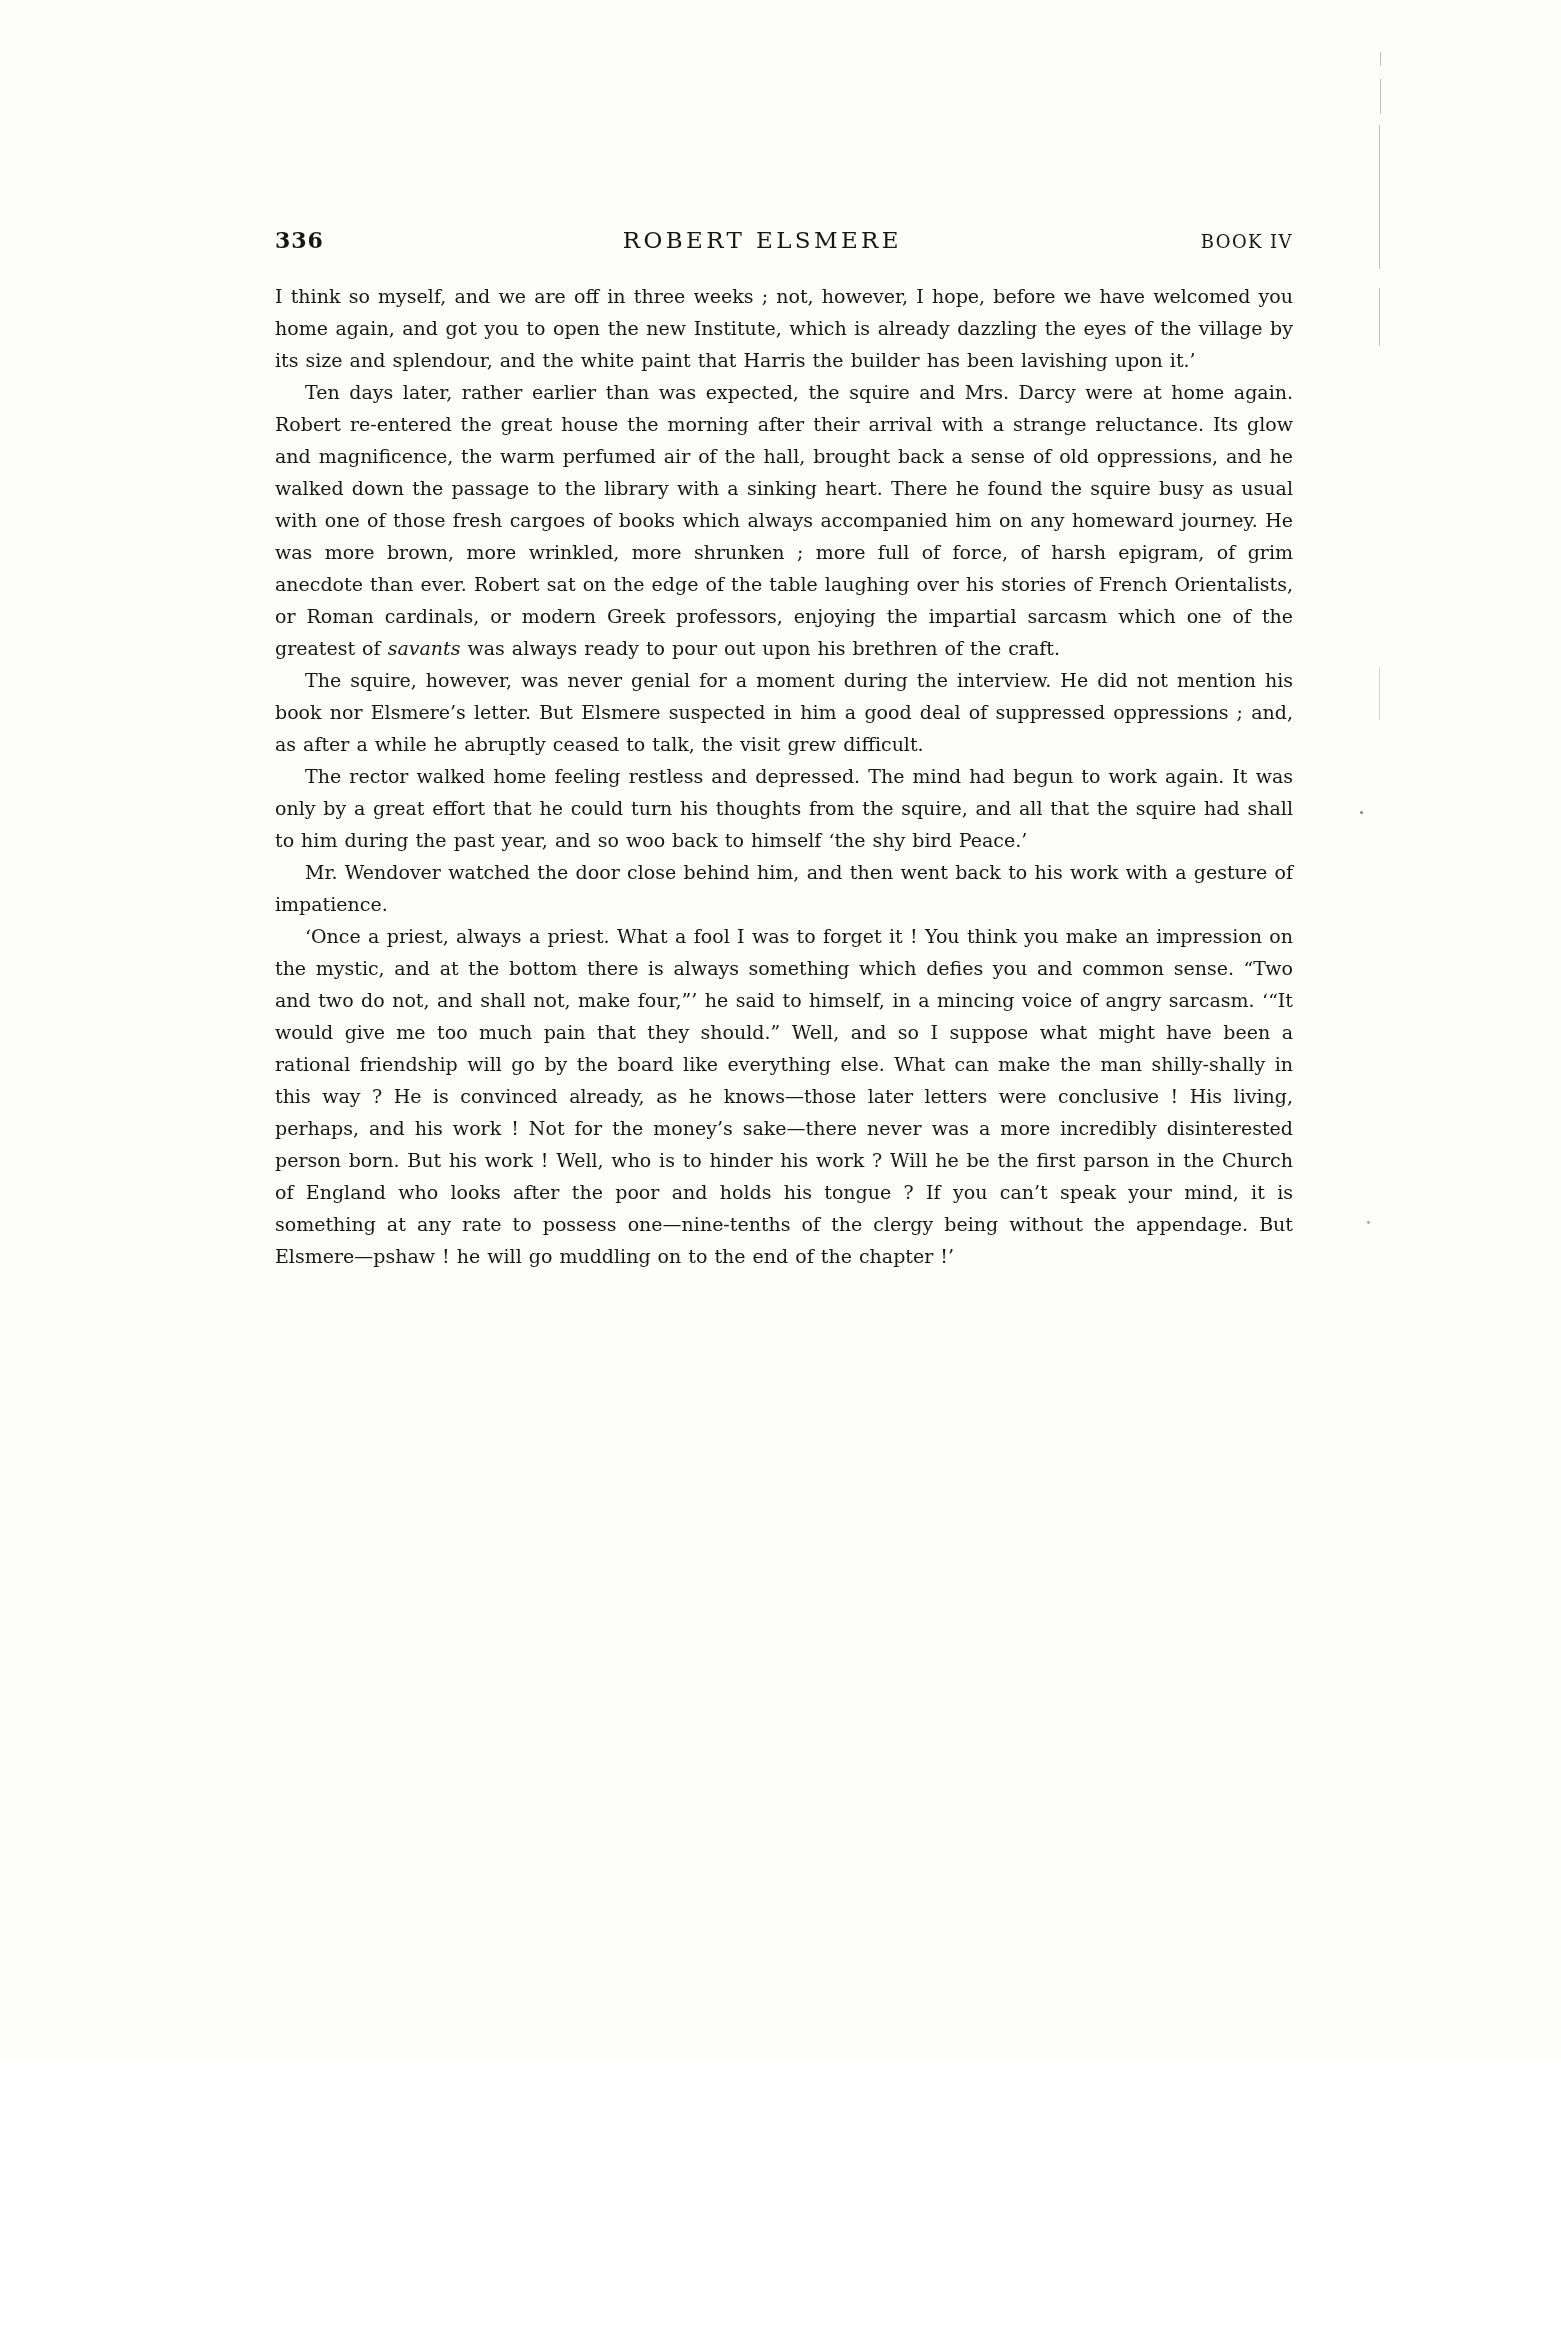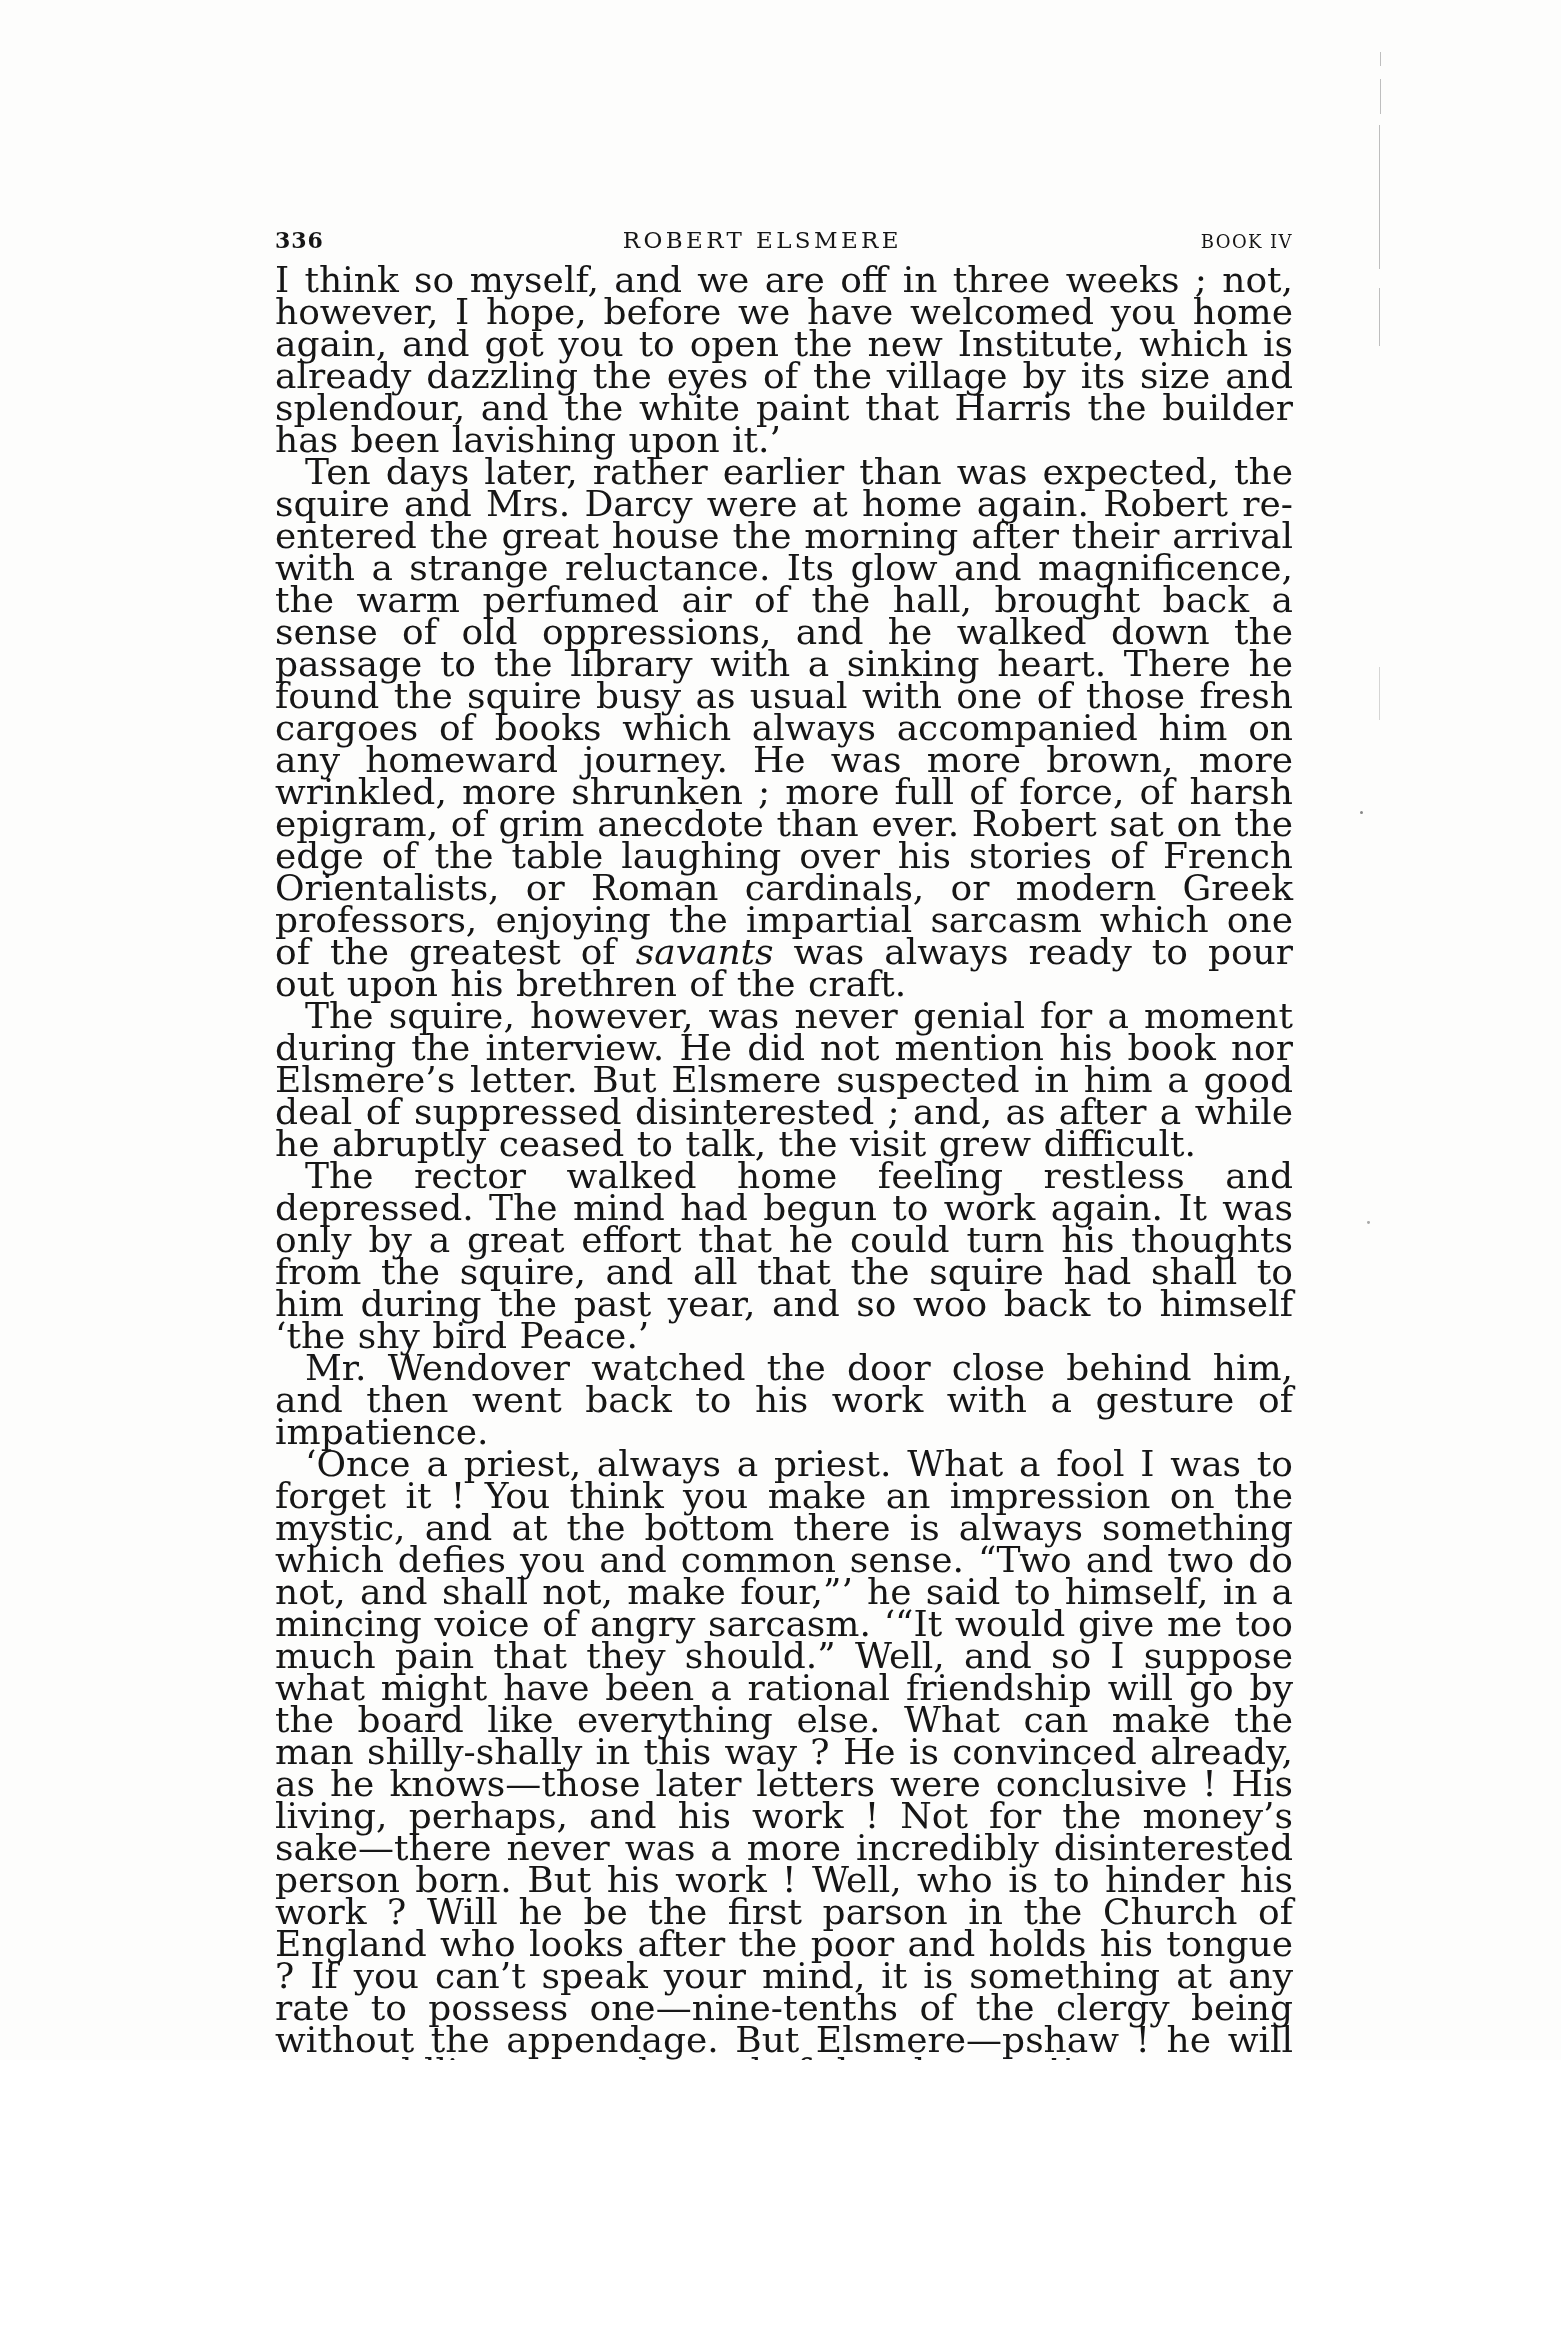--- a/index.html
+++ b/index.html
@@ -35,23 +35,23 @@
     letter-spacing: 3.4px;
   }
   .book-label {
     font-size: 18px;
     font-weight: 400;
     letter-spacing: 1.4px;
   }
   .text-block {
     position: absolute;
     left: 275px;
-    top: 264px;
+    top: 280px;
     width: 1018px;
-    font-size: 36px;
+    font-size: 19px;
     line-height: 32px;
     text-align: justify;
     word-spacing: 1px;
   }
   .text-block p {
     margin: 0;
     text-indent: 30px;
   }
   .text-block p.noindent {
     text-indent: 0;
@@ -94,20 +94,20 @@
 
   <header class="running-head">
     <span class="pagenum">336</span>
     <span class="running-title">ROBERT ELSMERE</span>
     <span class="book-label">BOOK IV</span>
   </header>
 
   <main class="text-block">
     <p class="noindent">I think so myself, and we are off in three weeks ; not, however, I hope, before we have welcomed you home again, and got you to open the new Institute, which is already dazzling the eyes of the village by its size and splendour, and the white paint that Harris the builder has been lavishing upon it.’</p>
     <p><span>Ten days later, rather earlier than was expected, the squire and Mrs. Darcy were at home again.  Robert re-entered the great house the morning after their arrival with a strange reluctance.  Its glow and magnificence, the warm perfumed air of the hall, brought back a sense of old oppressions, and he walked down the passage to the library with a sinking heart. There he found the squire busy as usual with one of those fresh cargoes of books which always accompanied him on any homeward journey.  He was more brown, more wrinkled, more shrunken ; more full of force, of harsh epigram, of grim anecdote than ever.  Robert sat on the edge of the table laughing over his stories of French Orientalists, or Roman cardinals, or modern Greek professors, enjoying the impartial sarcasm which one of the greatest of </span><em>savants</em><span> was always ready to pour out upon his brethren of the craft.</span></p>
-    <p>The squire, however, was never genial for a moment during the interview.  He did not mention his book nor Elsmere’s letter.  But Elsmere suspected in him a good deal of suppressed disinterested ; and, as after a while he abruptly ceased to talk, the visit grew difficult.</p>
+    <p>The squire, however, was never genial for a moment during the interview.  He did not mention his book nor Elsmere’s letter.  But Elsmere suspected in him a good deal of suppressed oppressions ; and, as after a while he abruptly ceased to talk, the visit grew difficult.</p>
     <p>The rector walked home feeling restless and depressed.  The mind had begun to work again.  It was only by a great effort that he could turn his thoughts from the squire, and all that the squire had shall to him during the past year, and so woo back to himself ‘the shy bird Peace.’</p>
     <p>Mr. Wendover watched the door close behind him, and then went back to his work with a gesture of impatience.</p>
     <p>‘Once a priest, always a priest.  What a fool I was to forget it !  You think you make an impression on the mystic, and at the bottom there is always something which defies you and common sense.  “Two and two do not, and shall not, make four,”’ he said to himself, in a mincing voice of angry sarcasm. ‘“It would give me too much pain that they should.”  Well, and so I suppose what might have been a rational friendship will go by the board like everything else.  What can make the man shilly-shally in this way ?  He is convinced already, as he knows—those later letters were conclusive !  His living, perhaps, and his work !  Not for the money’s sake—there never was a more incredibly disinterested person born.  But his work ! Well, who is to hinder his work ?  Will he be the first parson in the Church of England who looks after the poor and holds his tongue ?  If you can’t speak your mind, it is something at any rate to possess one—nine-tenths of the clergy being without the appendage.  But Elsmere—pshaw ! he will go muddling on to the end of the chapter !’</p>
   </main>
 
 </div>
 
 
 </body></html>

